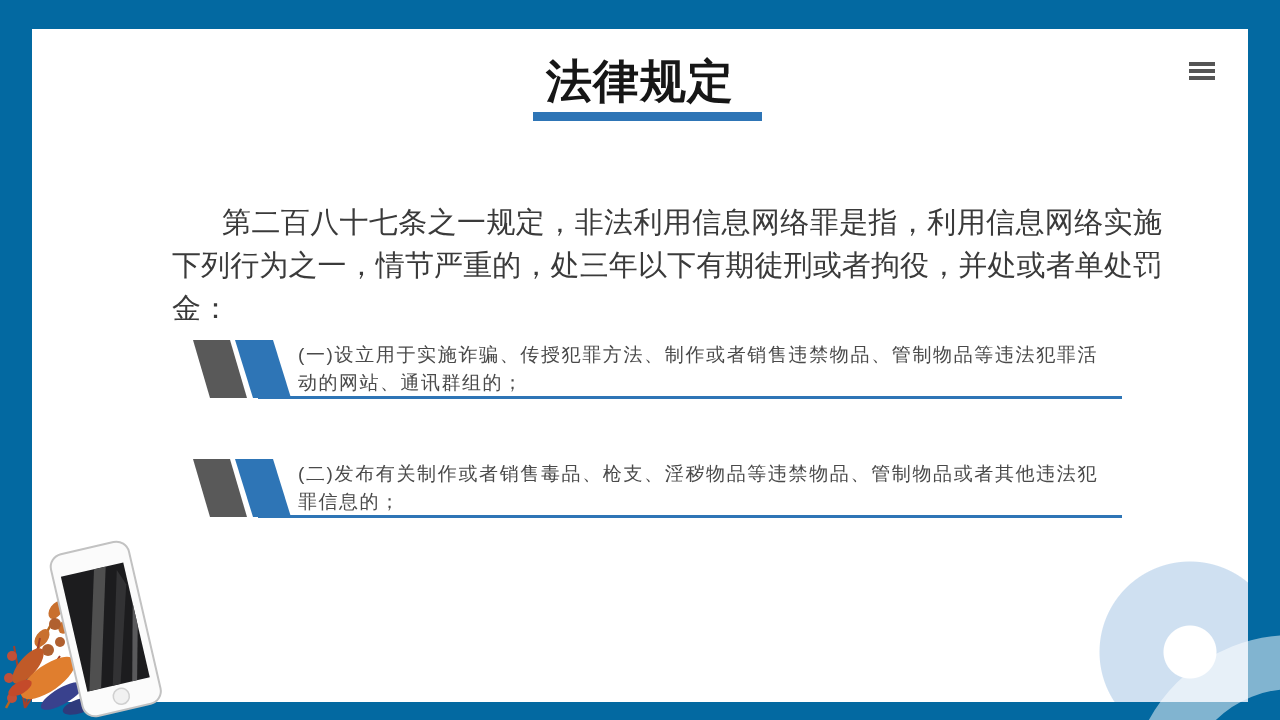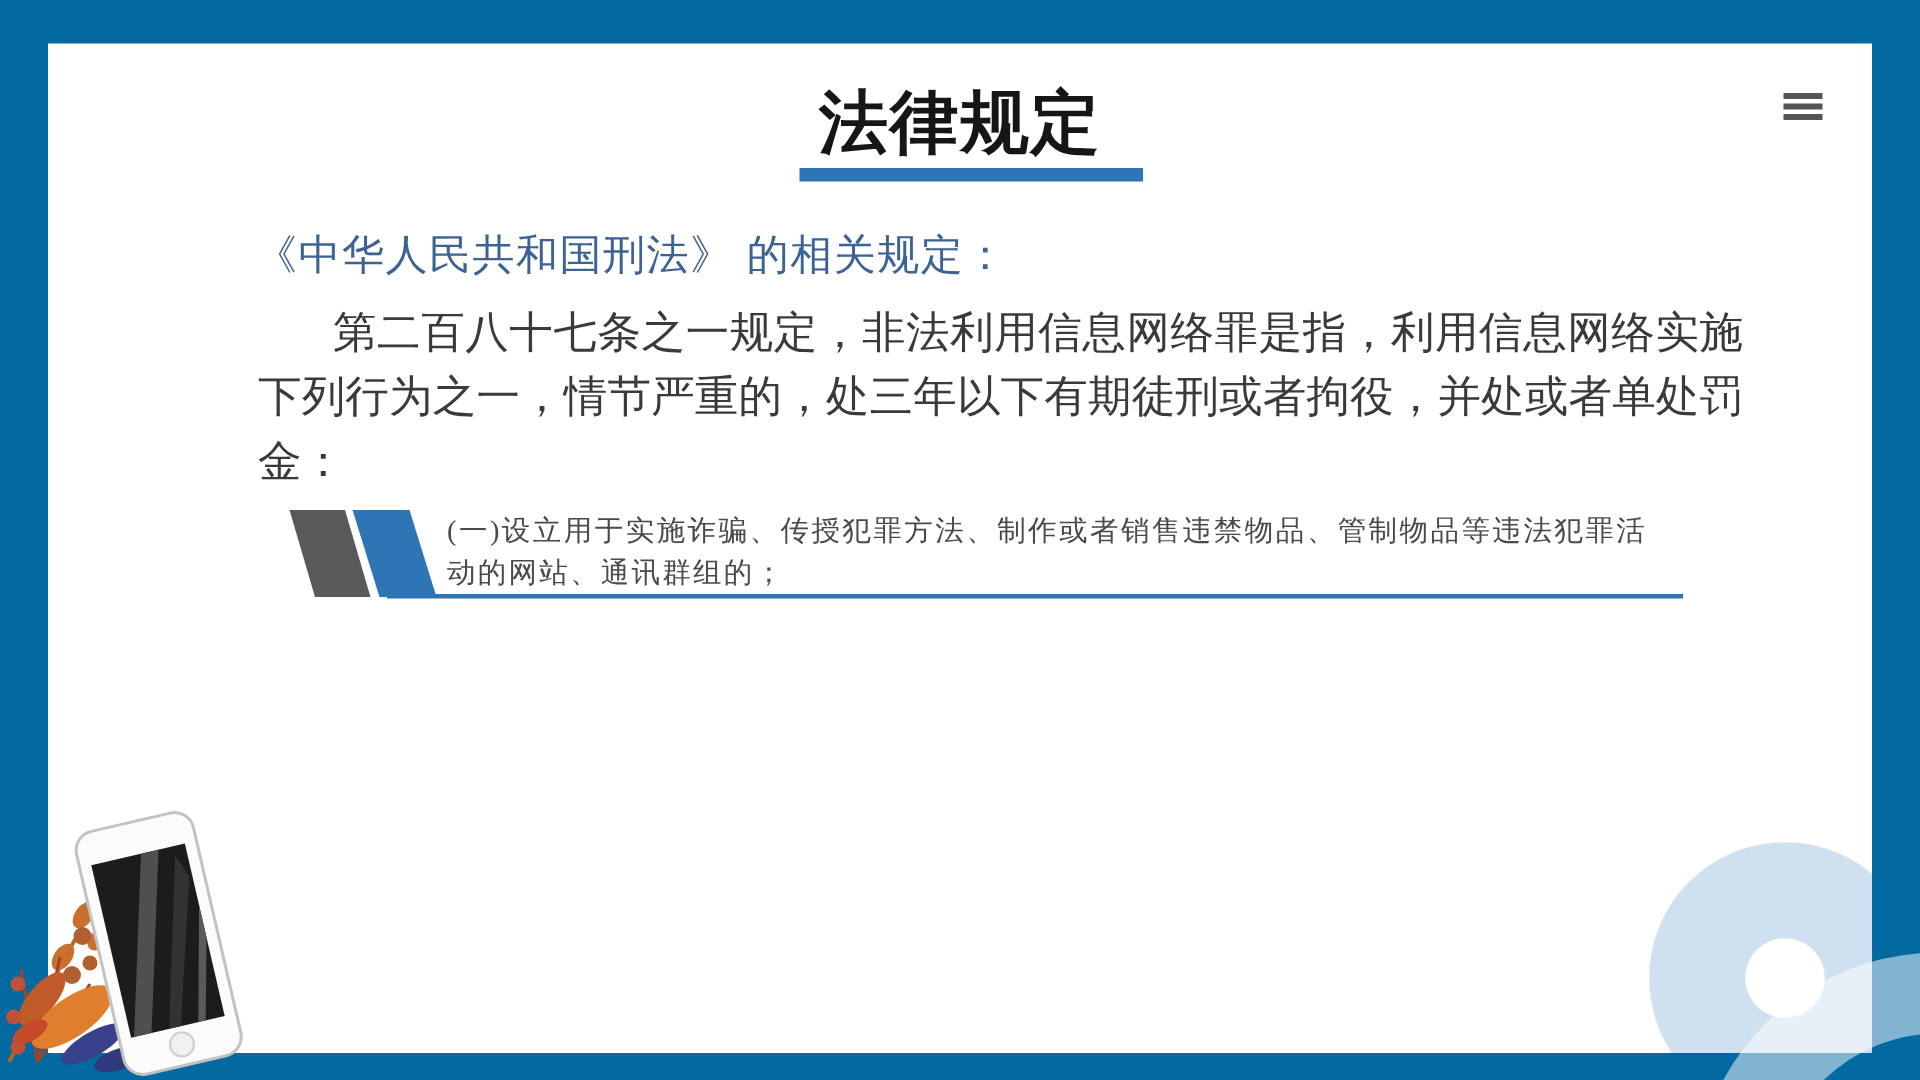--- a/index.html
+++ b/index.html
@@ -33,21 +33,21 @@
   .menu i{display:block;width:26px;height:4px;background:#555555;margin-bottom:3px;}
   .subtitle{
     position:absolute;left:138px;top:122px;margin:0;
     font-size:28px;font-weight:500;color:#3C6394;letter-spacing:1px;
   }
   .para{
     position:absolute;left:140px;top:172px;width:990px;margin:0;
     font-size:29px;line-height:43px;color:#3A3A3A;
     text-indent:50px;text-align:justify;
   }
-  .item{position:absolute;width:935px;height:64px;font-family:Liberation Serif, serif;}
+  .item{position:absolute;width:935px;height:64px;}
   .item1{left:160px;top:311px;}
   .item2{left:160px;top:430px;}
   .item3{left:173px;top:528px;}
   .marker{position:absolute;left:0;top:0;width:110px;height:58px;}
   .marker .g{fill:#595959;}
   .marker .b{fill:#2E75B6;}
   .item .rule{
     position:absolute;left:66px;top:56px;height:3px;background:#2E75B6;
   }
   .item1 .rule,.item2 .rule{width:864px;}
@@ -72,33 +72,40 @@
 
     <h1 class="title">法律规定</h1>
     <div class="title-rule"></div>
 
     <div class="menu">
       <i></i>
       <i></i>
       <i></i>
     </div>
 
-    <h2 class="subtitle">《中华人民共和国刑法》 的相关规定：</h2>
 
     <p class="para">第二百八十七条之一规定，非法利用信息网络罪是指，利用信息网络实施下列行为之一，情节严重的，处三年以下有期徒刑或者拘役，并处或者单处罚金：</p>
 
     <div class="item item1">
       <svg class="marker" viewBox="0 0 110 58">
         <polygon class="g" points="1,0 38,0 55,58 18,58"></polygon>
         <polygon class="b" points="43,0 81,0 99,58 61,58"></polygon>
       </svg>
       <div class="rule"></div>
       <div class="text">(一)设立用于实施诈骗、传授犯罪方法、制作或者销售违禁物品、管制物品等违法犯罪活动的网站、通讯群组的；</div>
     </div>
 
+    <div class="item item2">
+      <svg class="marker" viewBox="0 0 110 58">
+        <polygon class="g" points="1,0 38,0 55,58 18,58"></polygon>
+        <polygon class="b" points="43,0 81,0 99,58 61,58"></polygon>
+      </svg>
+      <div class="rule"></div>
+      <div class="text">(二)发布有关制作或者销售毒品、枪支、淫秽物品等违禁物品、管制物品或者其他违法犯罪信息的；</div>
+    </div>
 
 
   </div>
 
   <svg class="ring" viewBox="0 0 1280 720">
     <circle cx="1292" cy="798" r="136" fill="none" stroke="rgba(255,255,255,0.5)" stroke-width="54"></circle>
   </svg>
 
   <svg class="phone" viewBox="0 0 230 182">
 

